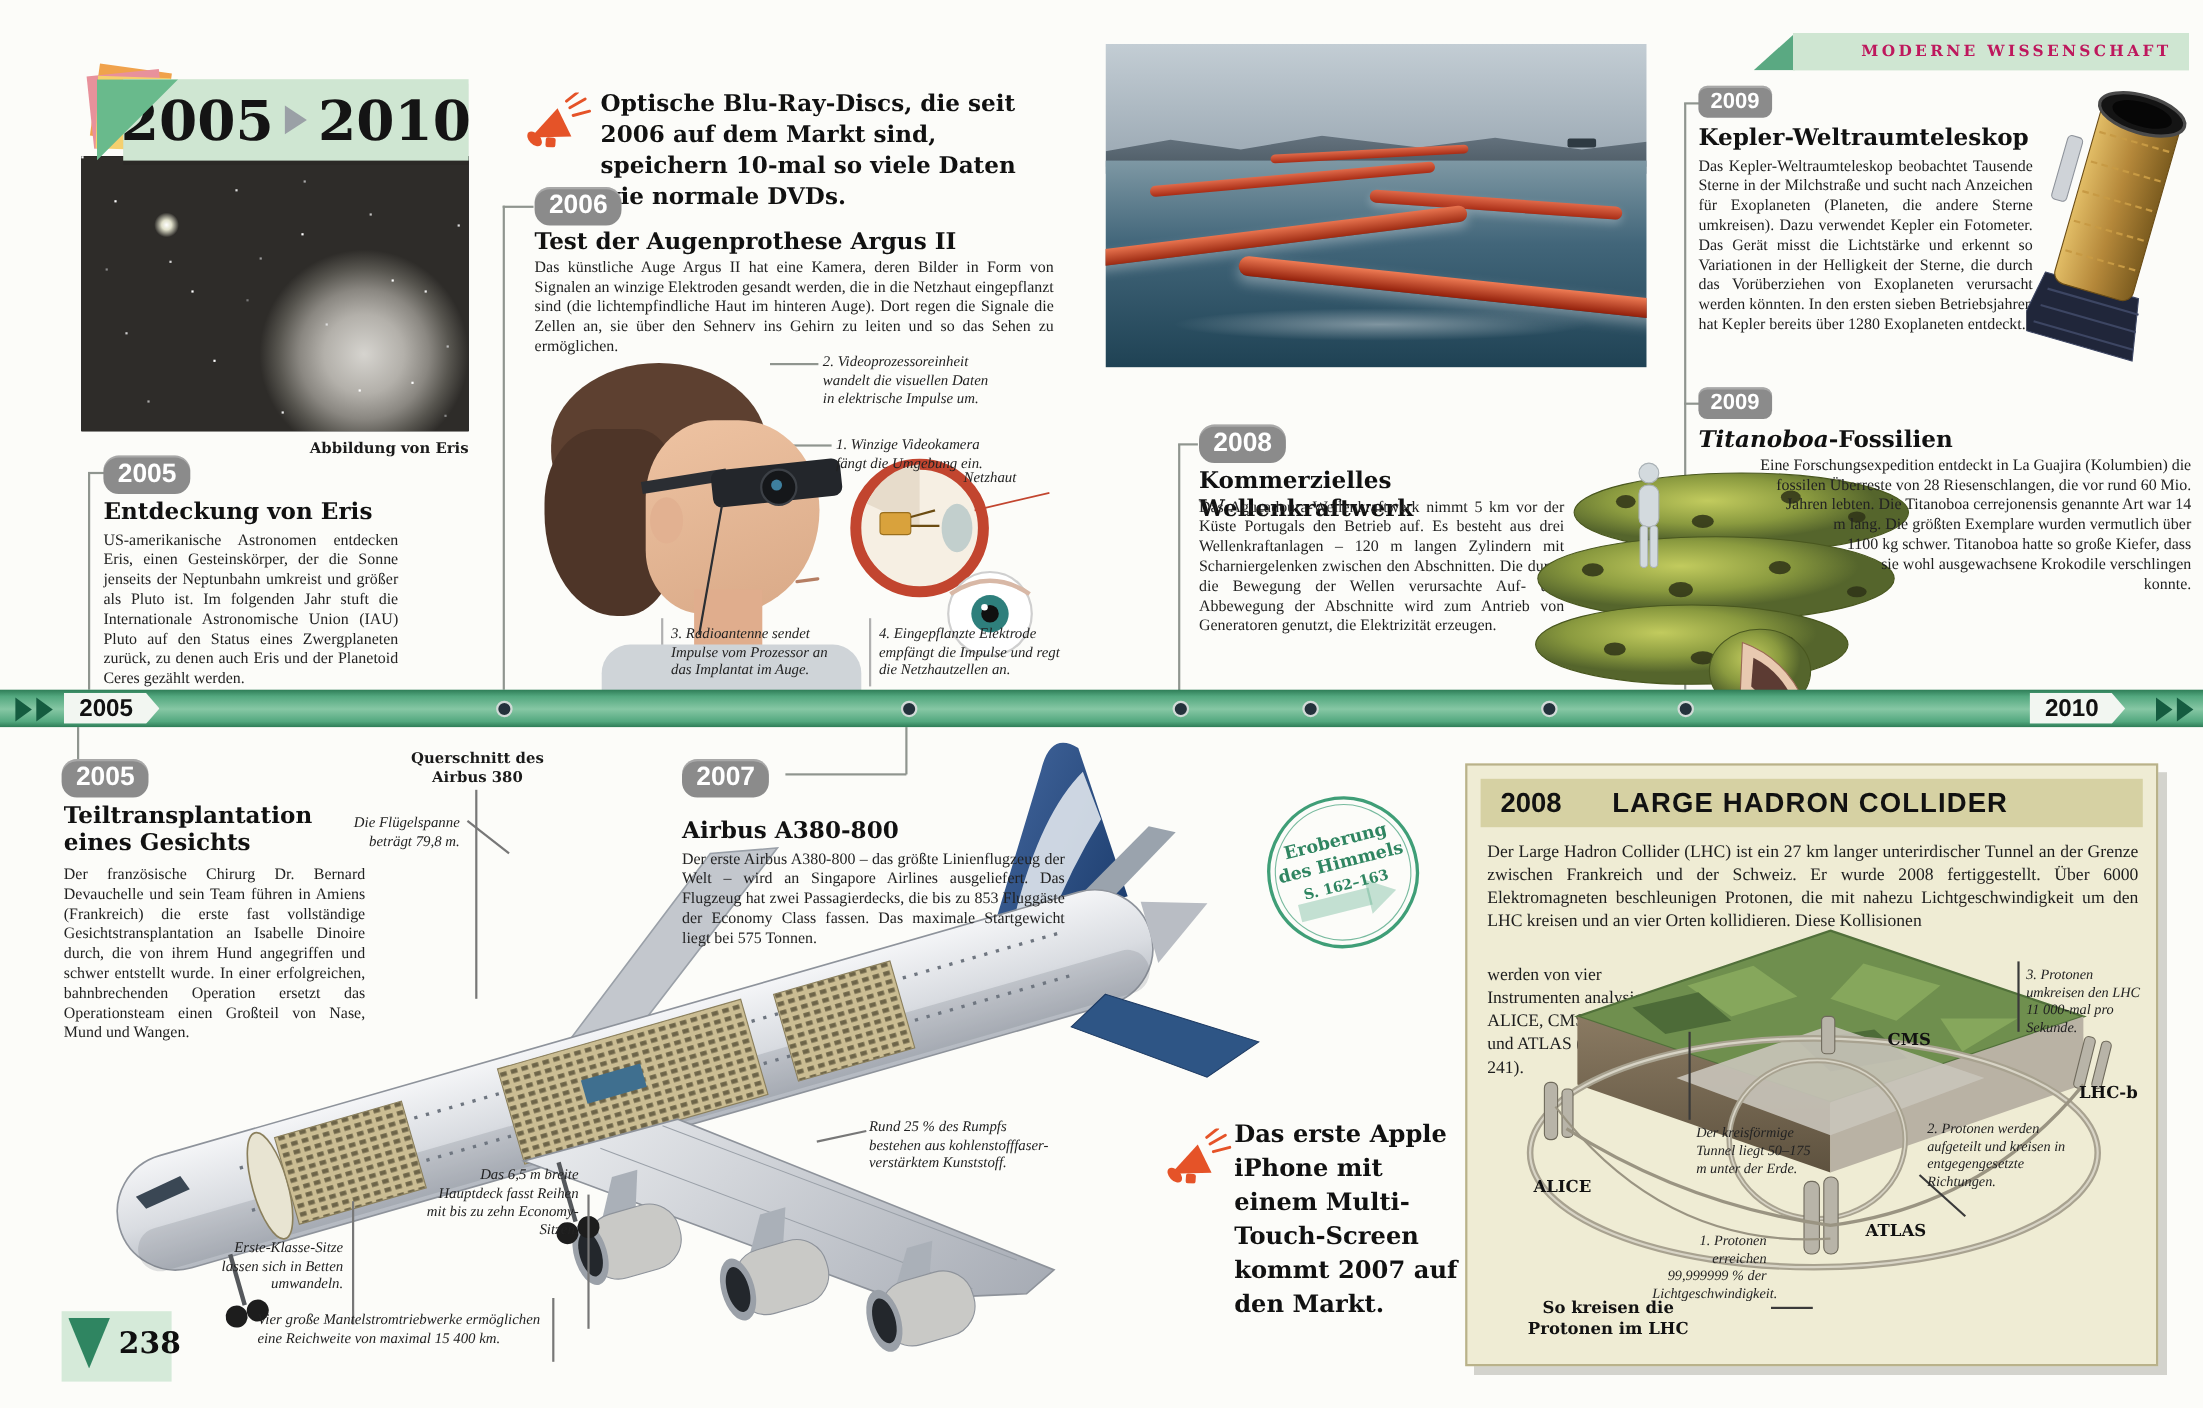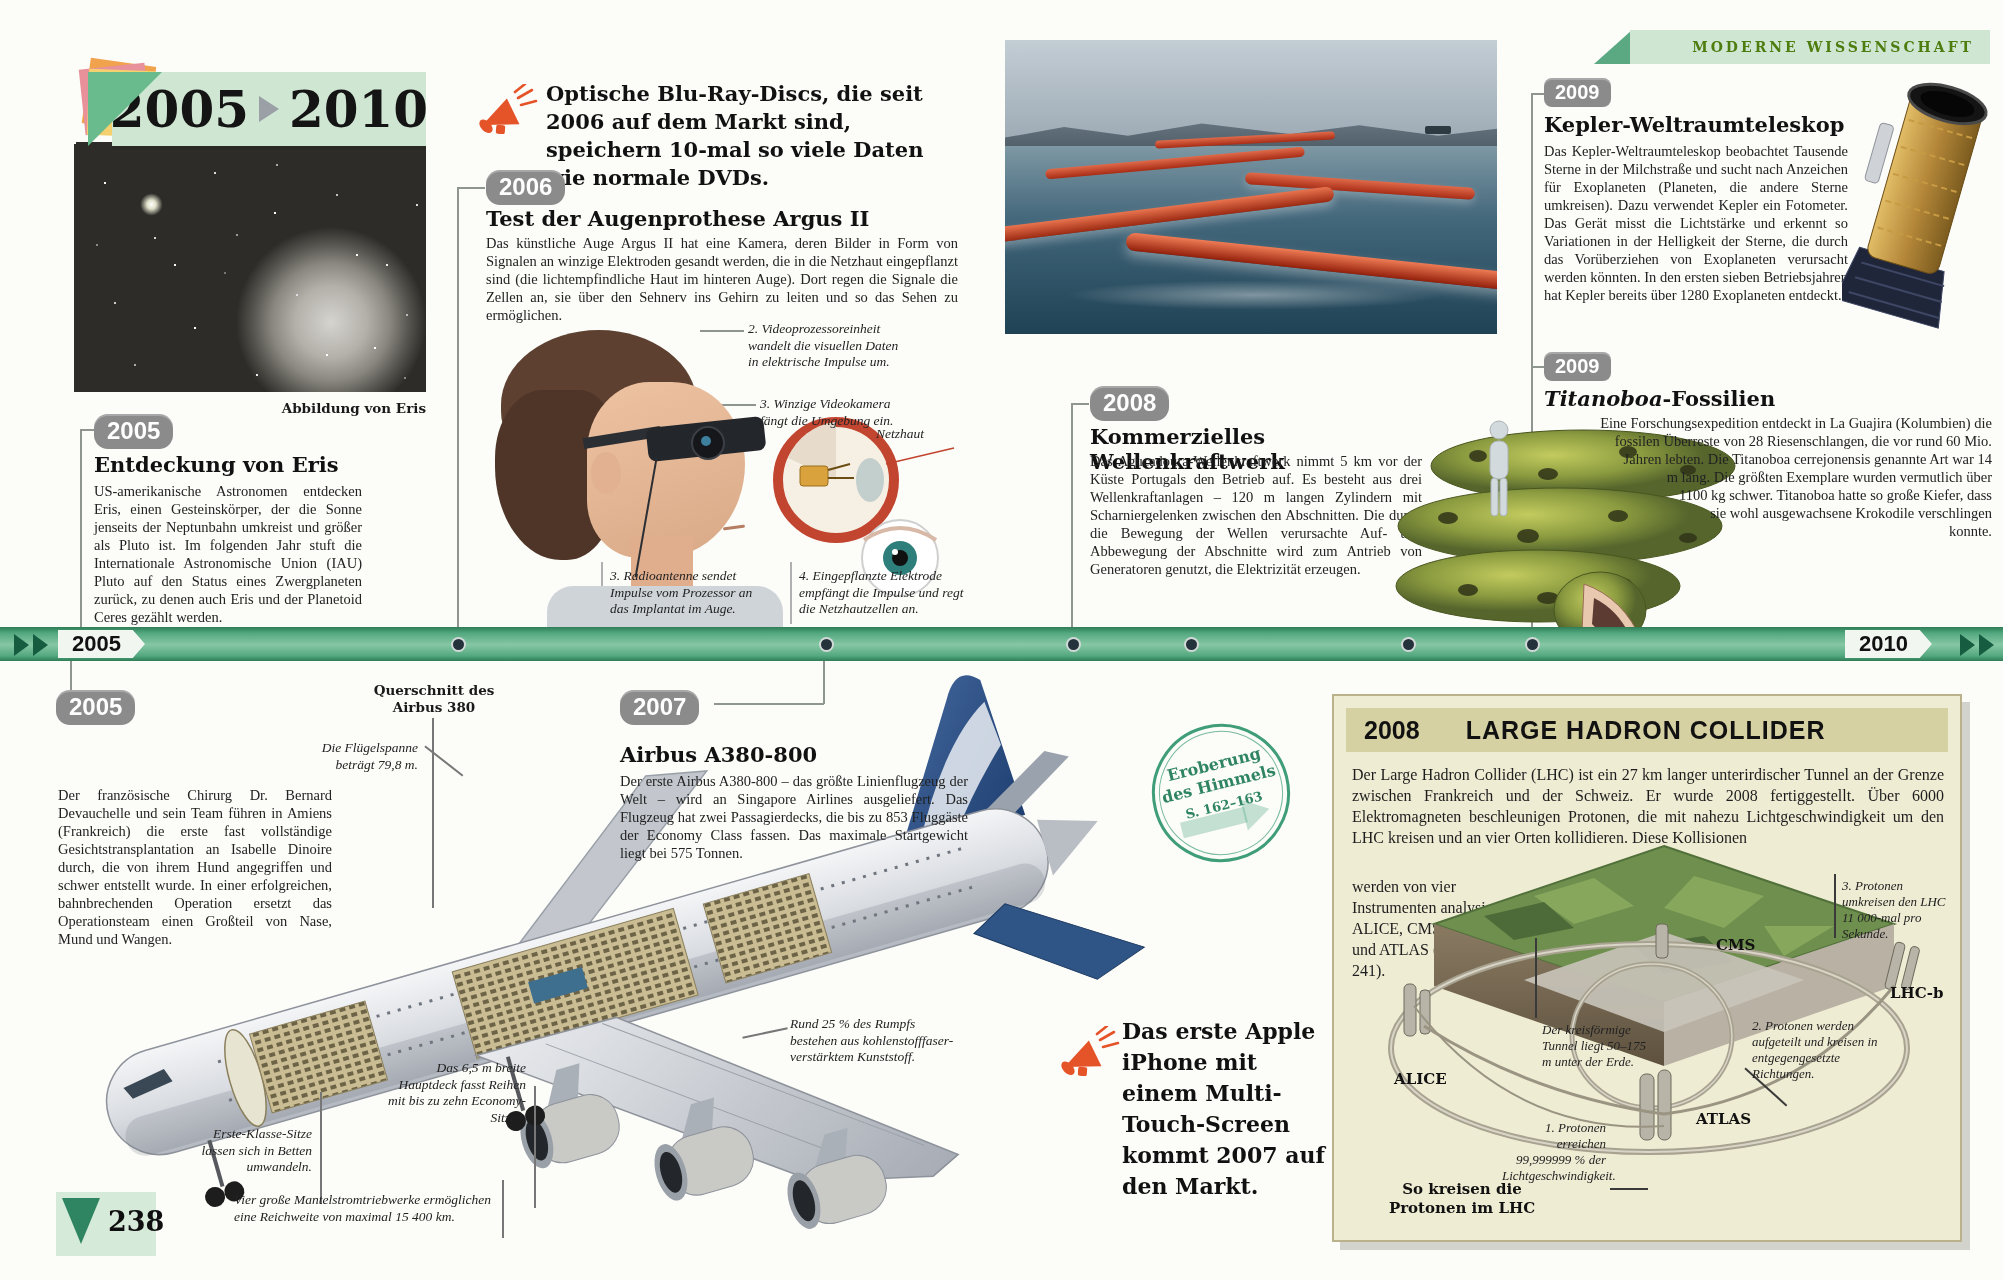--- a/index.html
+++ b/index.html
@@ -22,21 +22,21 @@
   
   #header-banner{left:112px;top:72px;width:314px;height:74px;background:#cfe6d2;
      display:flex;align-items:center;justify-content:center;gap:10px;box-shadow:0 4px 0 rgba(0,0,0,.06);}
   #header-banner .big{font-family:"DejaVu Serif",serif;font-weight:bold;font-size:50px;color:#141414;}
   #header-banner .arr{width:0;height:0;border-left:20px solid #9aa0a6;border-top:13px solid transparent;
      border-bottom:13px solid transparent;}
   .corner-sheet{width:66px;height:66px;}
   
   #section-banner{left:1630px;top:30px;width:360px;height:34px;background:#cfe6d2;display:flex;
      align-items:center;justify-content:flex-end;padding-right:16px;box-sizing:border-box;}
-  #section-banner span{font-family:"DejaVu Serif",serif;font-weight:bold;font-size:14px;letter-spacing:3px;color:#4d7c0f;}
+  #section-banner span{font-family:"DejaVu Serif",serif;font-weight:bold;font-size:14px;letter-spacing:3px;color:#be185d;}
   #section-tri{left:1594px;top:30px;width:38px;height:34px;background:#5aa982;
      clip-path:polygon(100% 0,100% 100%,0 100%);}
   
   #eris-fig{left:74px;top:142px;width:352px;height:250px;background:
      radial-gradient(circle 16px at 22% 25%,#ffffff 0%,rgba(255,255,230,.85) 28%,rgba(255,255,220,0) 70%),
      radial-gradient(circle 95px at 73% 72%,#d6d4cf 0%,#b3b0aa 38%,#8a8781 62%,#57554f 82%,#2e2c29 100%),
      linear-gradient(115deg,#050507 55%,#131318 70%,#050507 85%),#050507;}
   #eris-stars{left:0;top:0;width:2px;height:2px;background:#fff;box-shadow:
      30px 40px #fff,80px 95px rgba(255,255,255,.8),140px 30px #ddd,200px 70px #fff,
      262px 52px rgba(255,255,255,.7),312px 122px #eee,40px 160px #ccc,120px 185px #fff,
@@ -232,21 +232,21 @@
     <circle cx="142" cy="150" r="38" fill="#ffffff" stroke="#cfcfcf" stroke-width="2"></circle>
     <circle cx="142" cy="150" r="17" fill="#2e7f7c"></circle>
     <circle cx="142" cy="150" r="8" fill="#101010"></circle>
     <circle cx="137" cy="144" r="3" fill="#fff"></circle>
     <path d="M106,132 Q142,108 178,132" fill="none" stroke="#d8b8a6" stroke-width="4"></path>
   </svg>
 
   <div class="abs line hline" style="left:700px;top:330px;width:44px;"></div>
   <div class="abs ann" style="left:748px;top:321px;width:152px;z-index:3;">2. Videoprozessoreinheit wandelt die visuellen Daten in elektrische Impulse um.</div>
   <div class="abs line hline" style="left:712px;top:404px;width:44px;"></div>
-  <div class="abs ann" style="left:760px;top:396px;width:160px;z-index:3;">3. Winzige Videokamera fängt die Umgebung ein.</div>
+  <div class="abs ann" style="left:760px;top:396px;width:160px;z-index:3;">1. Winzige Videokamera fängt die Umgebung ein.</div>
   <div class="abs line hline" style="left:828px;top:434px;width:44px;"></div>
   <div class="abs ann" style="left:876px;top:426px;width:80px;z-index:3;">Netzhaut</div>
   <div class="abs line vline" style="left:601px;top:562px;height:62px;background:#b0b0b0;"></div>
   <div class="abs ann" style="left:610px;top:568px;width:162px;z-index:3;">3. Radioantenne sendet Impulse vom Prozessor an das Implantat im Auge.</div>
   <div class="abs line vline" style="left:790px;top:562px;height:62px;background:#b0b0b0;"></div>
   <div class="abs ann" style="left:799px;top:568px;width:172px;z-index:3;">4. Eingepflanzte Elektrode empfängt die Impulse und regt die Netzhautzellen an.</div>
 
   <div class="abs" style="left:1005px;top:40px;width:492px;height:294px;overflow:hidden;">
     <div class="abs" style="left:0;top:0;width:100%;height:40%;background:linear-gradient(#c3cdd4,#97a5b0);"></div>
     <div class="abs" style="left:0;top:26%;width:100%;height:12%;background:linear-gradient(#6a7884,#4e5c66);clip-path:polygon(0 60%,12% 30%,25% 55%,40% 20%,58% 50%,72% 25%,88% 55%,100% 35%,100% 100%,0 100%);"></div>
@@ -359,20 +359,21 @@
   <div class="abs tl-flag" style="left:1845px;z-index:5;">
     <span>2010</span>
   </div>
   <svg class="abs" style="left:1958px;top:633px;z-index:5;" width="40" height="24" viewBox="0 0 40 24">
     <polygon points="2,1 17,12 2,23" fill="#155c40"></polygon>
       <polygon points="21,1 36,12 21,23" fill="#155c40"></polygon>
   </svg>
 
   <div class="abs line vline" style="left:70px;top:661px;height:30px;"></div>
   <span class="abs year-badge" style="left:56px;top:690px;z-index:3;">2005</span>
+  <div class="abs block-title" style="left:58px;top:728px;width:250px;z-index:3;">Teiltransplantation eines Gesichts</div>
   <div class="abs body-text" style="left:58px;top:786px;width:274px;z-index:3;">Der französische Chirurg Dr. Bernard Devauchelle und sein Team führen in Amiens (Frankreich) die erste fast vollständige Gesichtstransplantation an Isabelle Dinoire durch, die von ihrem Hund angegriffen und schwer entstellt wurde. In einer erfolgreichen, bahnbrechenden Operation ersetzt das Operationsteam einen Großteil von Nase, Mund und Wangen.</div>
 
   <div class="abs caption" style="left:372px;top:682px;width:124px;text-align:center;line-height:17px;z-index:3;">Querschnitt des Airbus 380</div>
   <div class="abs line vline" style="left:432px;top:718px;height:190px;background:#777;z-index:2;"></div>
 
   <div class="abs ann" style="left:294px;top:740px;width:124px;text-align:right;z-index:3;">Die Flügelspanne beträgt 79,8 m.</div>
   <div class="abs line hline" style="left:420px;top:760px;width:48px;transform:rotate(38deg);background:#777;z-index:2;"></div>
 
   <div class="abs line hline" style="left:714px;top:703px;width:110px;"></div>
   <div class="abs line vline" style="left:823px;top:661px;height:43px;"></div>

